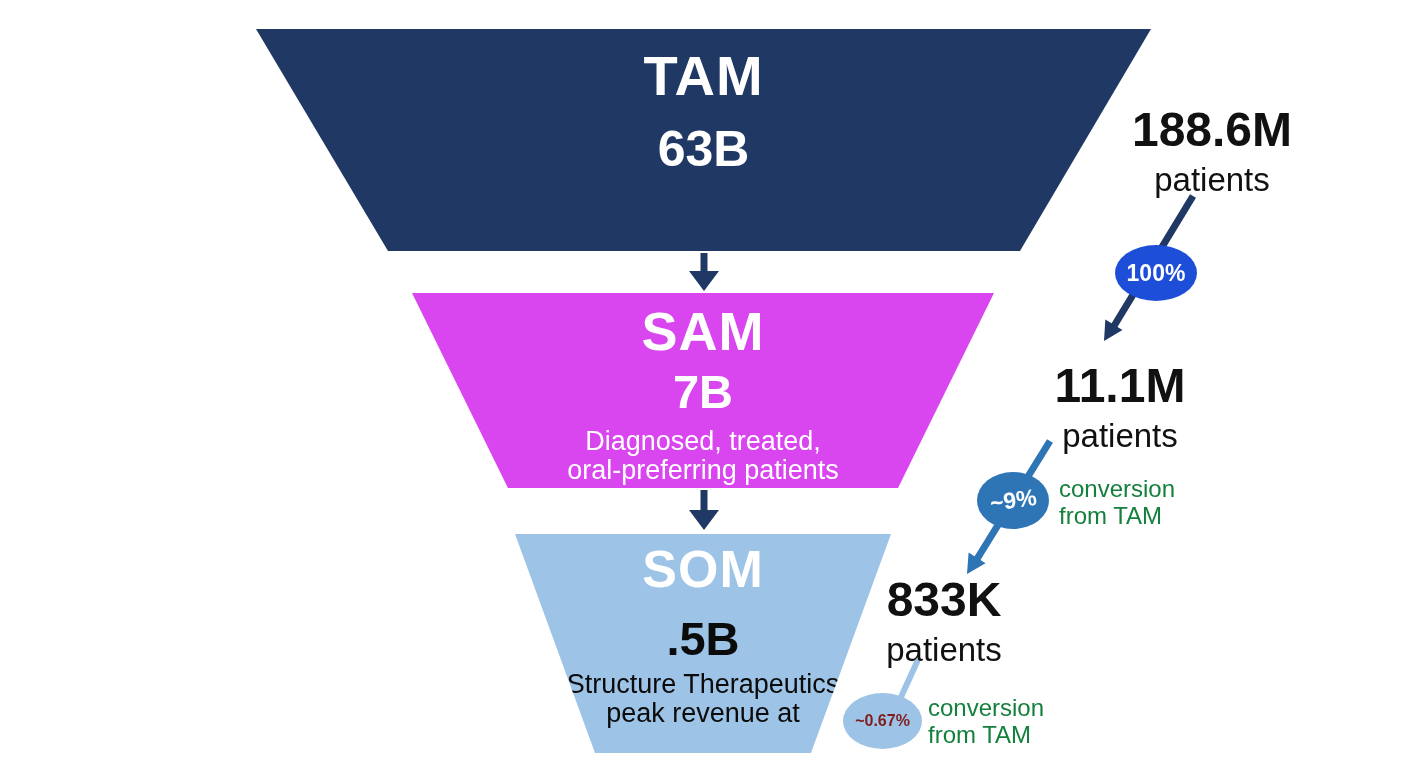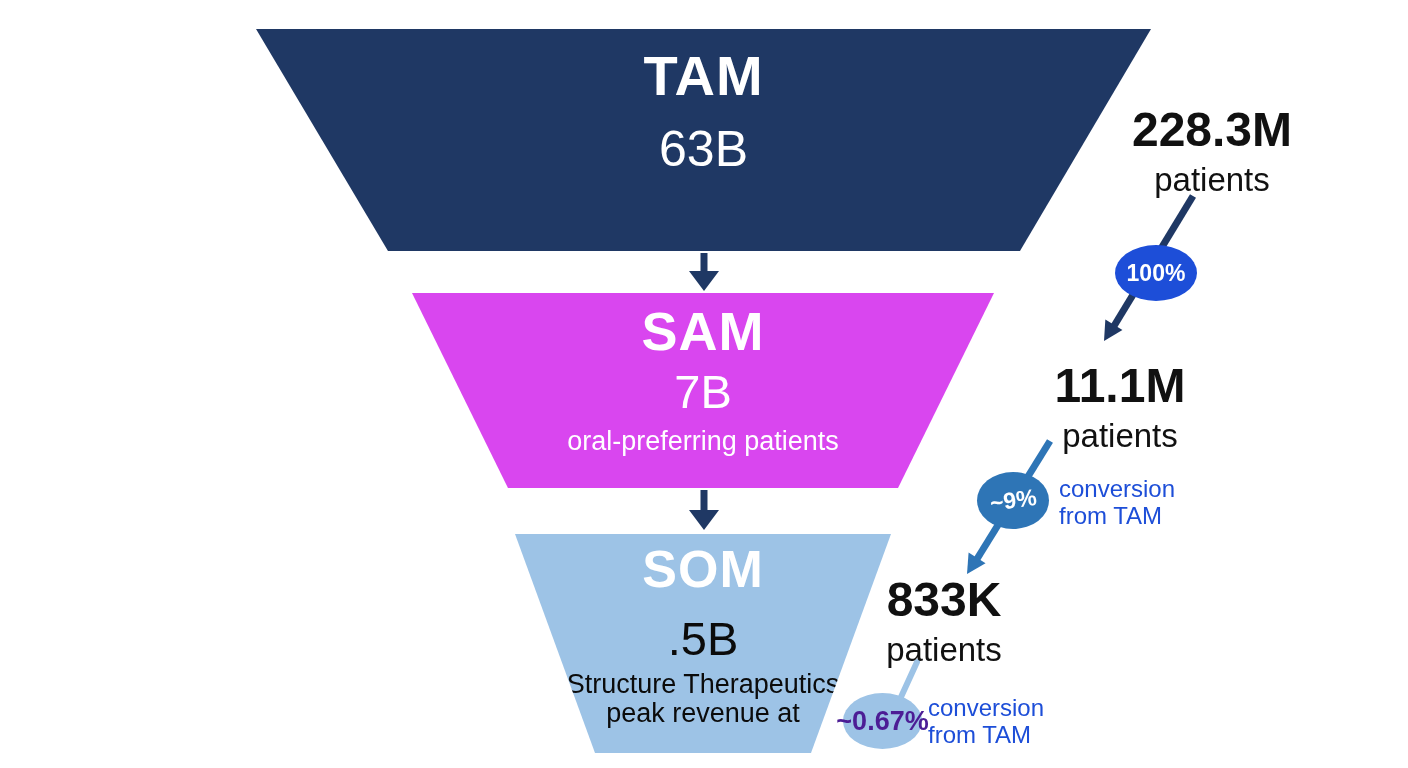--- a/index.html
+++ b/index.html
@@ -47,21 +47,21 @@
   }
   .tier-label {
     font-weight: bold;
     font-size: 56px;
     line-height: 1.05;
     letter-spacing: 1px;
   }
   .tier-som .tier-label { color: #ffffff; font-size: 52px; }
   .tier-sam .tier-label { font-size: 54px; }
   .tier-value {
-    font-weight: normal;
+    font-weight: bold;
     font-size: 50px;
     line-height: 1.0;
     margin-top: 18px;
   }
   .tier-sam .tier-value { margin-top: 8px; font-size: 47px; }
   .tier-som .tier-value { font-size: 47px; color: #0b0b0b; }
   .tier-desc {
     font-size: 27px;
     line-height: 29px;
     margin-top: 12px;
@@ -114,27 +114,27 @@
     left: 1115px; top: 245px; width: 82px; height: 56px;
     background: #1d4ed8; color: #ffffff; font-size: 23px;
   }
   .badge-sam {
     left: 977px; top: 472px; width: 72px; height: 57px;
     background: #2E75B6; color: #ffffff; font-size: 23px;
   }
   .badge-sam .badge-label { transform: rotate(-8deg); display: inline-block; }
   .badge-som {
     left: 843px; top: 693px; width: 79px; height: 56px;
-    background: #9DC3E6; color: #4c1d95; font-size: 27px;
+    background: #9DC3E6; color: #7f1d1d; font-size: 16px;
   }
 
   
   .caption {
     position: absolute;
-    color: #1d4ed8;
+    color: #15803d;
     font-size: 24px;
     line-height: 27px;
     text-align: left;
     z-index: 4;
   }
   .caption span { display: block; }
   .caption-sam { left: 1059px; top: 475px; }
   .caption-som { left: 928px;  top: 694px; }
 </style>
 </head>
@@ -144,20 +144,21 @@
 
   <div class="tier tier-tam">
     <div class="tier-label">TAM</div>
     <div class="tier-value">63B</div>
   </div>
 
   <div class="tier tier-sam">
     <div class="tier-label">SAM</div>
     <div class="tier-value">7B</div>
     <div class="tier-desc">
+      <span>Diagnosed, treated,</span>
       <span>oral-preferring patients</span>
     </div>
   </div>
 
   <div class="tier tier-som">
     <div class="tier-label">SOM</div>
     <div class="tier-value">.5B</div>
     <div class="tier-desc">
       <span>Structure Therapeutics</span>
       <span>peak revenue at</span>
@@ -187,21 +188,21 @@
       <line x1="1050" y1="441" x2="977" y2="559" stroke="#2E75B6" stroke-width="7"></line>
       <g transform="translate(967,574) rotate(122)">
         <polygon points="-19,-10 -19,10 0,0" fill="#2E75B6"></polygon>
       </g>
     </g>
 
     <line x1="917" y1="662" x2="901" y2="697" stroke="#9DC3E6" stroke-width="6" stroke-linecap="round"></line>
   </svg>
 
   <div class="annot annot-1">
-    <div class="annot-value">228.3M</div>
+    <div class="annot-value">188.6M</div>
     <div class="annot-unit">patients</div>
   </div>
 
   <div class="annot annot-2">
     <div class="annot-value">11.1M</div>
     <div class="annot-unit">patients</div>
   </div>
 
   <div class="annot annot-3">
     <div class="annot-value">833K</div>

